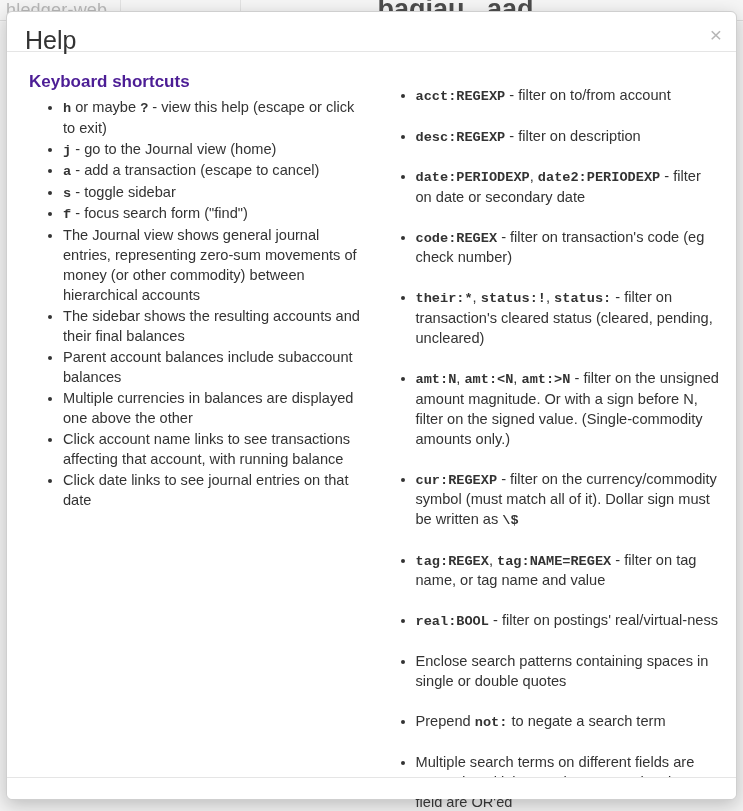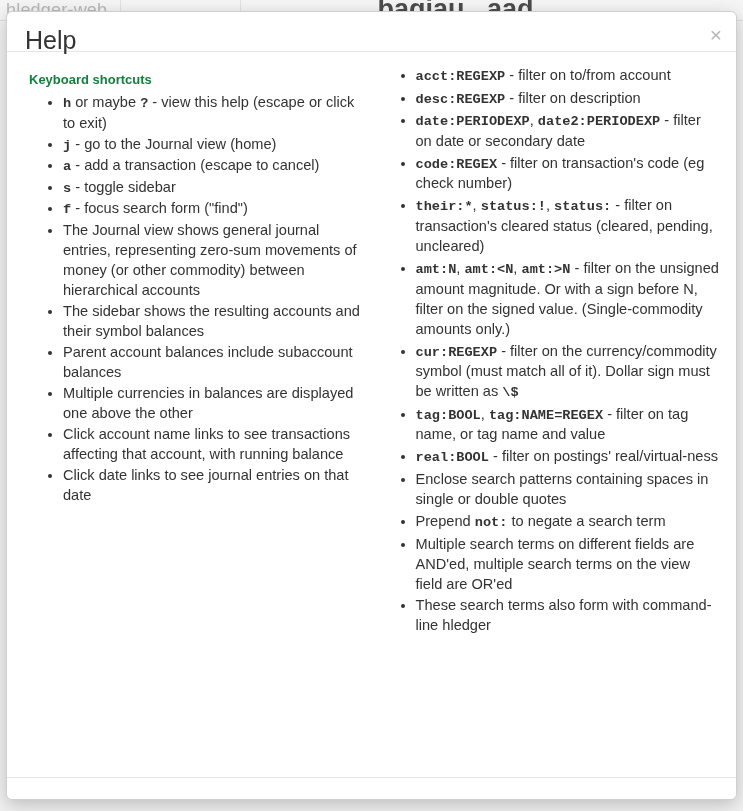--- a/index.html
+++ b/index.html
@@ -111,38 +111,38 @@
 
   .cols {
     display: flex;
     align-items: flex-start;
   }
   .col-left { width: 360px; padding-right: 8px; box-sizing: border-box; }
   .col-right { width: 352px; box-sizing: border-box; }
 
   h4.section {
     margin: 6px 0 6px 6px;
-    font-size: 13px;
+    font-size: 17px;
     font-weight: bold;
-    color: #15803d;
+    color: #4c1d95;
   }
   h4.section.second { margin-top: 22px; }
 
   ul.help-list {
     margin: 0 0 0 0;
     padding-left: 40px;
     list-style: disc;
   }
   ul.help-list li {
     font-size: 14.6px;
     line-height: 1.37;
     color: #333333;
     margin-bottom: 1px;
   }
-  .col-right ul.help-list li { margin-bottom: 2px; }
+  .col-right ul.help-list li { margin-bottom: 2px; margin-top: 20px; }
 
   code, .kb {
     font-family: "Liberation Mono", "DejaVu Sans Mono", monospace;
     font-weight: bold;
     font-size: 13.6px;
     color: #333333;
   }
 
   .modal-footer {
     position: absolute;
@@ -184,38 +184,38 @@
           <ul class="help-list">
               <li><code>h</code> or maybe <code>?</code> - view this help (escape or click to exit)</li>
               <li><code>j</code> - go to the Journal view (home)</li>
               <li><code>a</code> - add a transaction (escape to cancel)</li>
               <li><code>s</code> - toggle sidebar</li>
               <li><code>f</code> - focus search form ("find")</li>
             </ul>
 
           <ul class="help-list">
               <li>The Journal view shows general journal entries, representing zero-sum movements of money (or other commodity) between hierarchical accounts</li>
-              <li>The sidebar shows the resulting accounts and their symbol balances</li>
+              <li>The sidebar shows the resulting accounts and their final balances</li>
               <li>Parent account balances include subaccount balances</li>
               <li>Multiple currencies in balances are displayed one above the other</li>
               <li>Click account name links to see transactions affecting that account, with running balance</li>
               <li>Click date links to see journal entries on that date</li>
             </ul>
         </div>
 
         <div class="col-right">
           <ul class="help-list">
               <li><code>acct:REGEXP</code> - filter on to/from account</li>
               <li><code>desc:REGEXP</code> - filter on description</li>
               <li><code>date:PERIODEXP</code>, <code>date2:PERIODEXP</code> - filter on date or secondary date</li>
               <li><code>code:REGEX</code> - filter on transaction's code (eg check number)</li>
               <li><code>their:*</code>, <code>status:!</code>, <code>status:</code> - filter on transaction's cleared status (cleared, pending, uncleared)</li>
               <li><code>amt:N</code>, <code>amt:&lt;N</code>, <code>amt:&gt;N</code> - filter on the unsigned amount magnitude. Or with a sign before N, filter on the signed value. (Single-commodity amounts only.)</li>
               <li><code>cur:REGEXP</code> - filter on the currency/commodity symbol (must match all of it). Dollar sign must be written as <code>\$</code></li>
-              <li><code>tag:BOOL</code>, <code>tag:NAME=REGEX</code> - filter on tag name, or tag name and value</li>
+              <li><code>tag:REGEX</code>, <code>tag:NAME=REGEX</code> - filter on tag name, or tag name and value</li>
               <li><code>real:BOOL</code> - filter on postings' real/virtual-ness</li>
               <li>Enclose search patterns containing spaces in single or double quotes</li>
               <li>Prepend <code>not:</code> to negate a search term</li>
               <li>Multiple search terms on different fields are AND'ed, multiple search terms on the view field are OR'ed</li>
               <li>These search terms also form with command-line hledger</li>
             </ul>
         </div>
 
       </div>
     </div>

